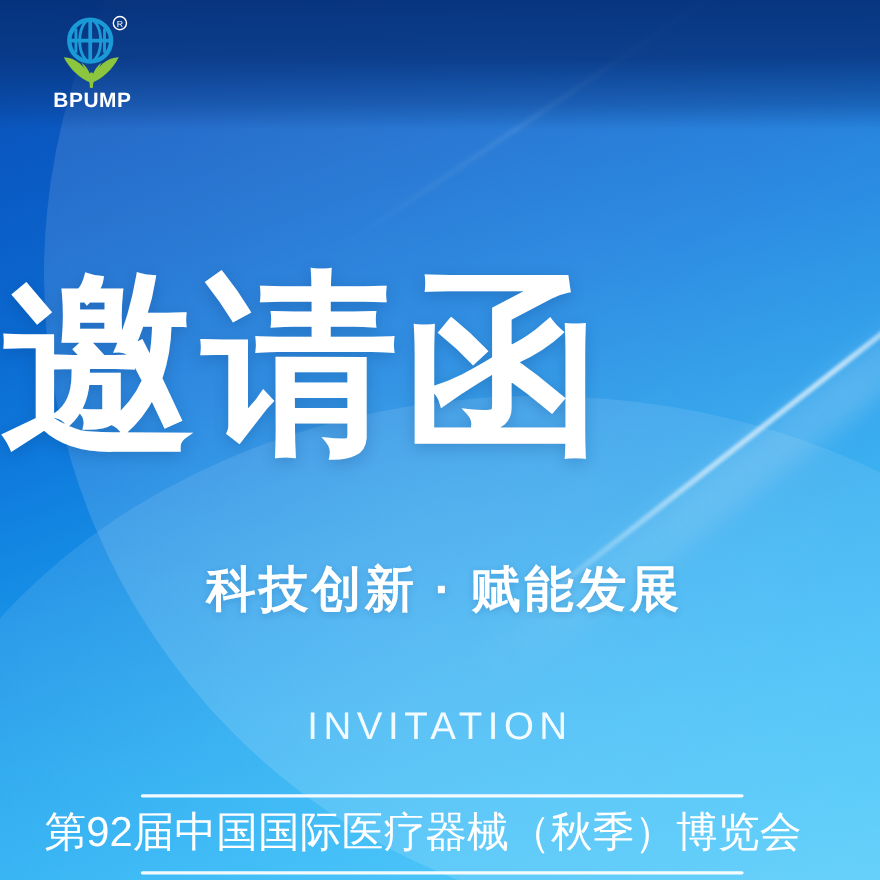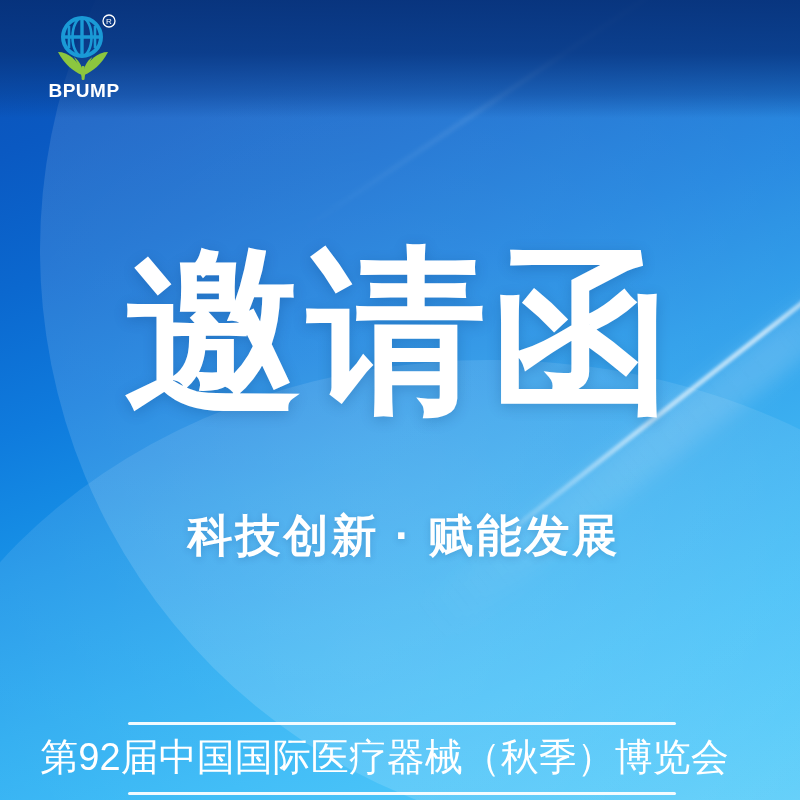--- a/index.html
+++ b/index.html
@@ -155,21 +155,21 @@
     white-space: nowrap;
     text-shadow: 0 1px 2px rgba(0,0,0,0.18);
   }
 
   
   .headline {
     position: absolute;
     left: 0;
     top: 243px;
     width: 800px;
-    text-align: center;
+    text-align: left;
     color: #ffffff;
     font-size: 178px;
     line-height: 1;
     font-weight: bold;
     letter-spacing: 6px;
     white-space: nowrap;
     text-shadow: 0 3px 14px rgba(4,48,110,0.22);
   }
 
   
@@ -271,18 +271,19 @@
         <text x="40" y="85" font-family="'Liberation Sans', sans-serif" font-size="19" font-weight="bold" fill="#ffffff" letter-spacing="0.5" text-anchor="middle">BPUMP</text>
       </svg>
     </div>
 
   </div>
 
   <div class="headline">邀请函</div>
 
   <div class="subtitle">科技创新 · 赋能发展</div>
 
+  <div class="english">INVITATION</div>
 
   <div class="rule rule-top"></div>
   <div class="event-name">第92届中国国际医疗器械（秋季）博览会</div>
   <div class="rule rule-bottom"></div>
 
 </div>
 
 </body></html>

